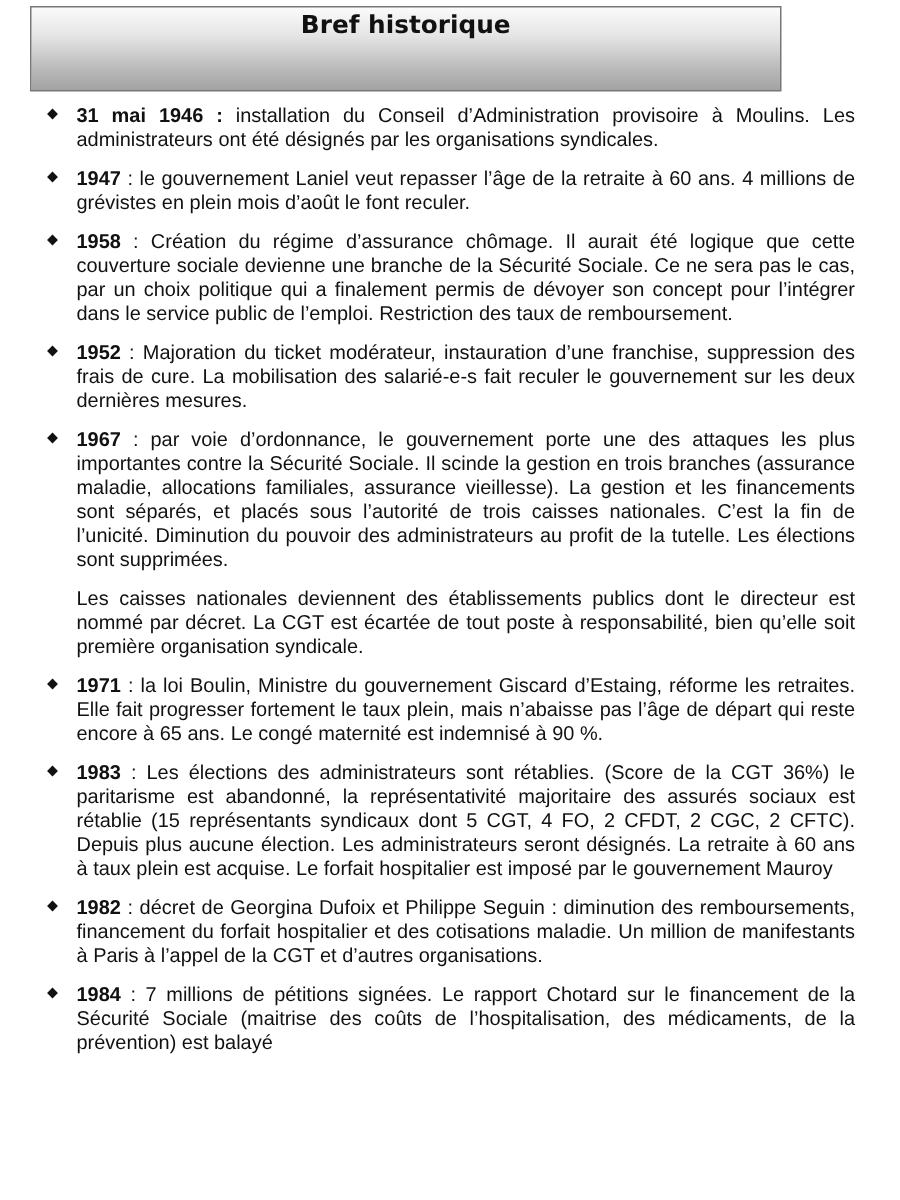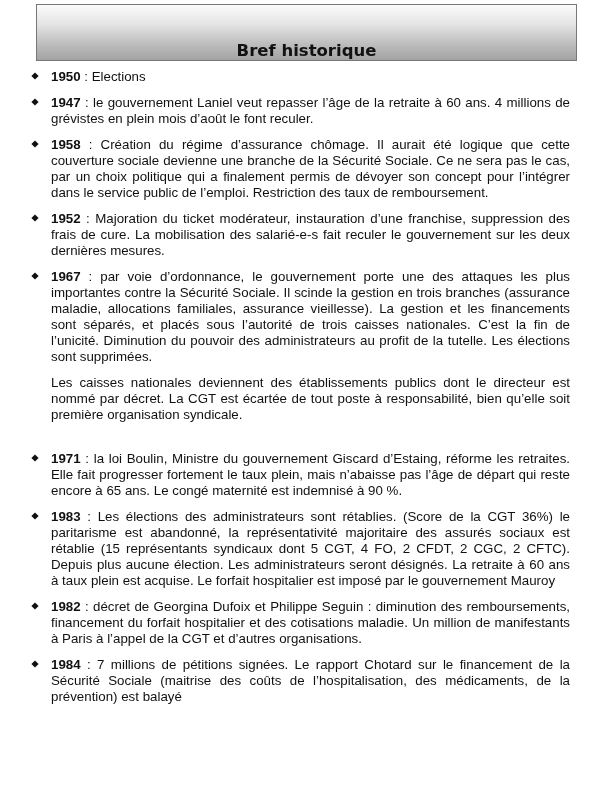--- a/index.html
+++ b/index.html
@@ -1,53 +1,53 @@
 <!DOCTYPE html>
 <html><head>
   <meta charset="utf-8">
   <style>
     html, body { margin: 0; padding: 0; background: #ffffff; }
     body {
       width: 600px; height: 800px; overflow: hidden; position: relative;
       font-family: "Liberation Sans", sans-serif; color: #111;
     }
     .header-box {
-      position: absolute; left: 36px; top: 4px; width: 541px; height: 57px;
+      position: absolute; left: 20px; top: 4px; width: 501px; height: 57px;
       border: 1px solid #777;
       background: linear-gradient(to bottom, #fbfbfb 0%, #e4e4e4 35%, #b9b9b9 75%, #a3a3a3 100%);
-      display: flex; align-items: flex-end; justify-content: center;
+      display: flex; align-items: flex-start; justify-content: center;
       box-sizing: border-box;
     }
     .header-title {
       font-family: "DejaVu Sans", sans-serif; font-weight: bold; font-size: 16.5px; color: #111;
       margin-top: 2px;
     }
     .content {
       position: absolute; left: 29px; top: 69px; width: 541px;
       font-size: 13.3px; line-height: 16px;
     }
     .entry { position: relative; padding-left: 22px; margin-bottom: 10px; text-align: justify; }
     .bullet {
       position: absolute; left: 3px; top: 4px; width: 6px; height: 6px;
       background: #111; transform: rotate(45deg) scale(0.85);
     }
     .date { font-weight: bold; }
-    .para { padding-left: 22px; margin-bottom: 28px; text-align: justify; }
+    .para { padding-left: 22px; margin-bottom: 10px; text-align: justify; }
   </style>
 </head>
 <body>
 
 <div class="header-box">
   <span class="header-title">Bref historique</span>
 </div>
 
 <div class="content">
   <div class="entry">
     <span class="bullet"></span>
-    <span class="date">1950</span><span> : Elections</span>
+    <span class="date">31 mai 1946 :</span><span> installation du Conseil d’Administration provisoire à Moulins. Les administrateurs ont été désignés par les organisations syndicales.</span>
   </div>
   <div class="entry">
     <span class="bullet"></span>
     <span class="date">1947</span><span> : le gouvernement Laniel veut repasser l’âge de la retraite à 60 ans. 4 millions de grévistes en plein mois d’août le font reculer.</span>
   </div>
   <div class="entry">
     <span class="bullet"></span>
     <span class="date">1958</span><span> : Création du régime d’assurance chômage. Il aurait été logique que cette couverture sociale devienne une branche de la Sécurité Sociale. Ce ne sera pas le cas, par un choix politique qui a finalement permis de dévoyer son concept pour l’intégrer dans le service public de l’emploi. Restriction des taux de remboursement.</span>
   </div>
   <div class="entry">

